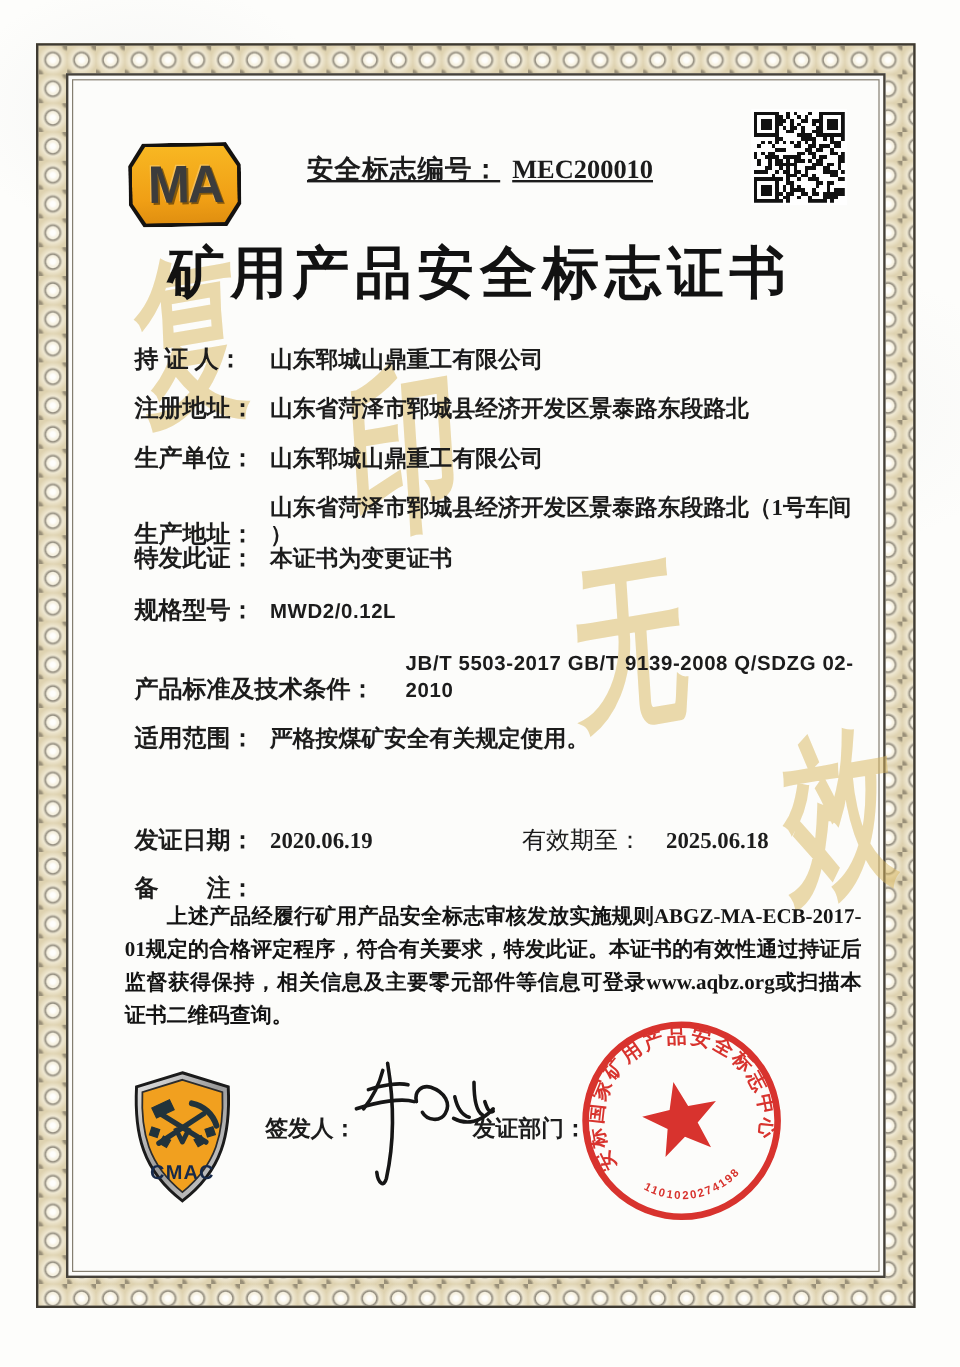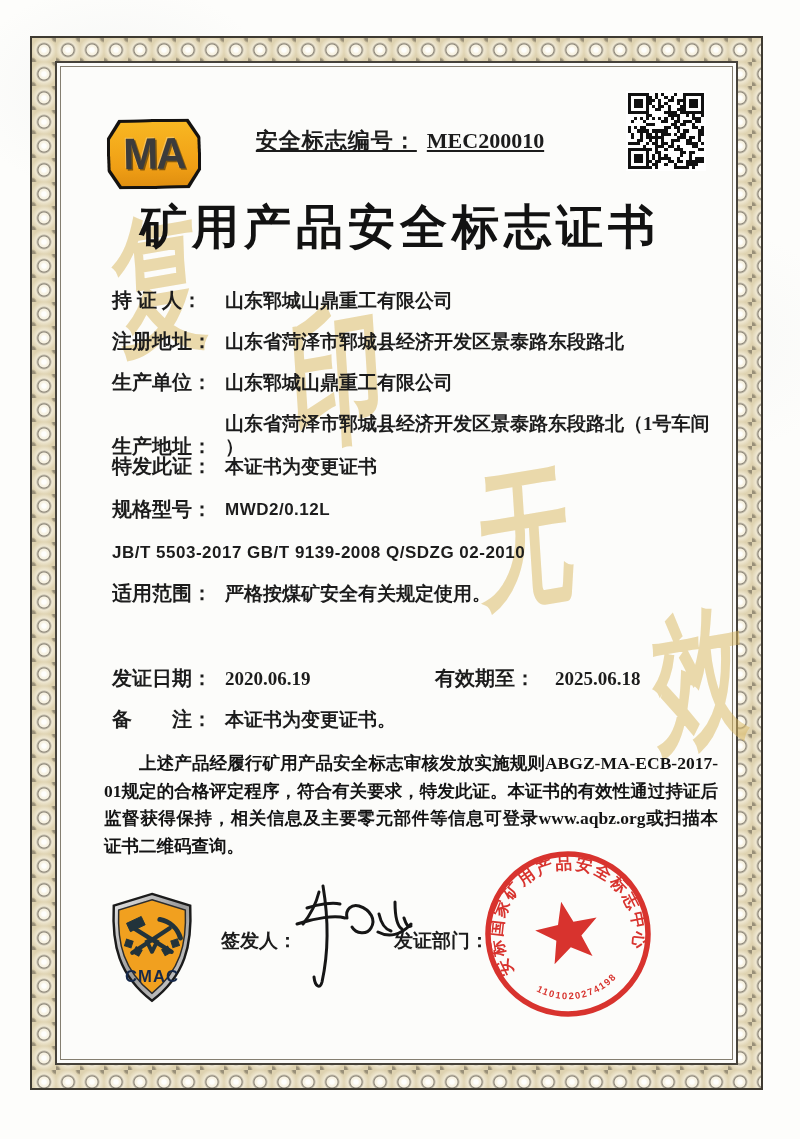--- a/index.html
+++ b/index.html
@@ -88,21 +88,21 @@
   }
   .row .val {
     font-size:19px; font-weight:600; padding-top:1px;
     font-family:"Liberation Serif",serif;
   }
   .row.wide .lab { flex:0 0 226px; }
   .val.sansval { font-family:"Liberation Sans","DejaVu Sans",sans-serif; font-weight:bold; font-size:17px; padding-top:3px; letter-spacing:.5px; }
   .row .val.wrapval { width:492px; line-break:anywhere; word-break:break-all; }
   .row.tight { margin-bottom:-4px; }
   .daterow .val { flex:0 0 210px; }
-  .daterow .lab2 { flex:0 0 120px; font-weight:bold; font-size:20px; white-space:nowrap;margin-top:45px; }
+  .daterow .lab2 { flex:0 0 120px; font-weight:normal; font-size:20px; white-space:nowrap;margin-top:45px; }
   .daterow .val2 { font-size:19px; font-weight:600; padding-top:1px;margin-top:20px; }
   
   .statement {
     position:absolute; left:104px; top:750px; width:614px; z-index:2;
     font-size:17.5px; line-height:27.5px; font-weight:600;
     text-indent:2em; text-align:justify; color:#141414;
   }
   
   .cmac { position:absolute; left:103px; top:891px; width:98px; height:114px; z-index:2; }
   .signer-label { position:absolute; left:221px; top:928px; font-size:19px; font-weight:bold; z-index:2; }
@@ -477,35 +477,35 @@
       </div>
     <div class="row">
         <span class="lab">特发此证：</span>
         <span class="val">本证书为变更证书</span>
       </div>
     <div class="row">
         <span class="lab">规格型号：</span>
         <span class="val sansval">MWD2/0.12L</span>
       </div>
     <div class="row wide">
+        <span class="lab">产品标准及技术条件：</span>
         <span class="val sansval">JB/T 5503-2017 GB/T 9139-2008 Q/SDZG 02-2010</span>
       </div>
     <div class="row">
         <span class="lab">适用范围：</span>
         <span class="val">严格按煤矿安全有关规定使用。</span>
       </div>
     <div class="row daterow">
       <span class="lab">发证日期：</span>
         <span class="val">2020.06.19</span>
         <span class="lab2">有效期至：</span>
         <span class="val2">2025.06.18</span>
     </div>
     <div class="row">
         <span class="lab">备　　注：</span>
-        <span class="val">本证书为变更证书。</span>
       </div>
   </div>
 
   <div class="statement">上述产品经履行矿用产品安全标志审核发放实施规则ABGZ-MA-ECB-2017-01规定的合格评定程序，符合有关要求，特发此证。本证书的有效性通过持证后监督获得保持，相关信息及主要零元部件等信息可登录www.aqbz.org或扫描本证书二维码查询。</div>
 
   <div class="cmac">
     <svg viewBox="0 0 100 115">
       <defs>
         <linearGradient id="silver" x1="0" y1="0" x2="1" y2="1">
           <stop offset="0" stop-color="#e8e8e8"></stop>

